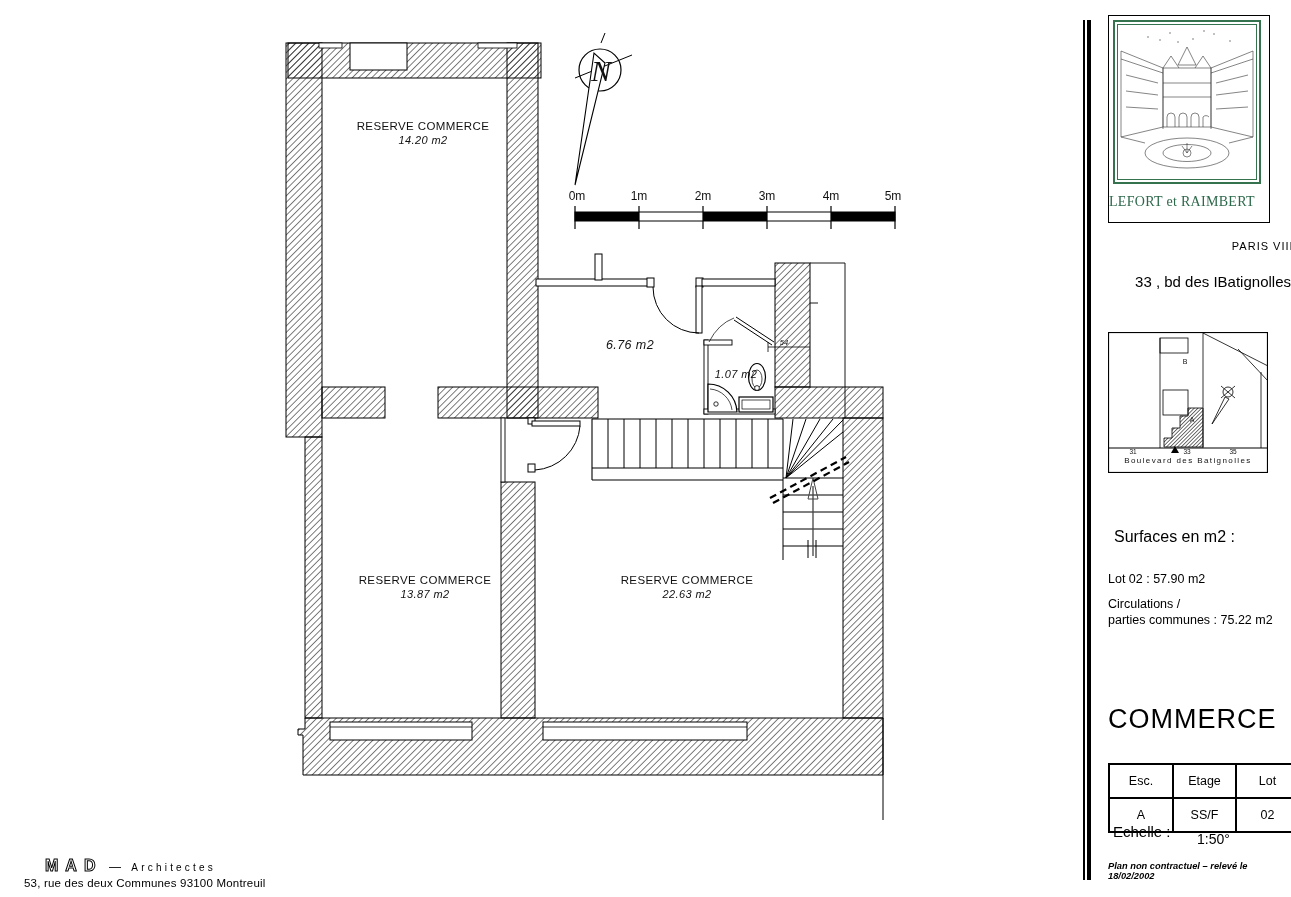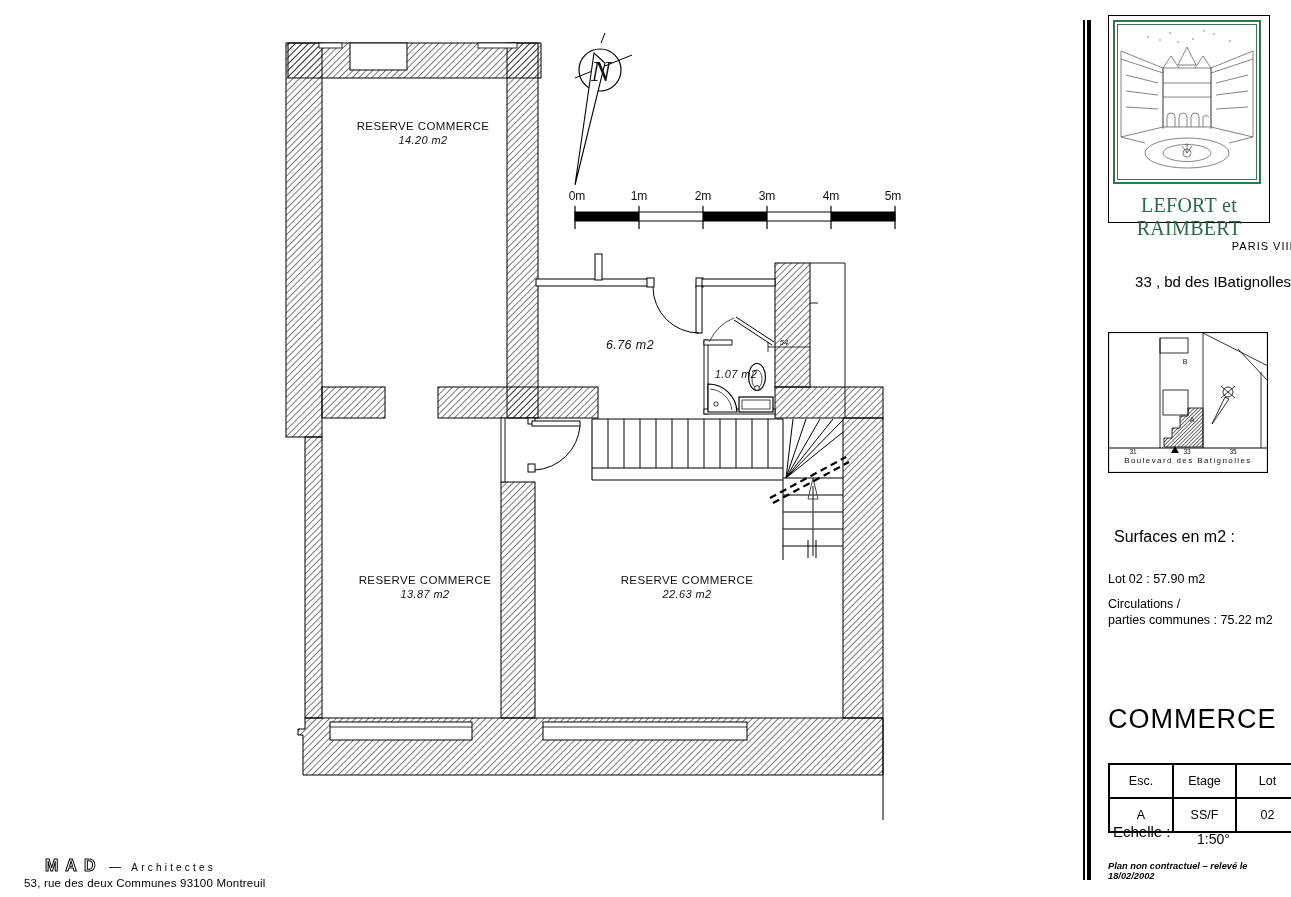--- a/index.html
+++ b/index.html
@@ -180,21 +180,21 @@
               <circle cx="75" cy="14" r="0.7"></circle>
             <circle cx="96" cy="9" r="0.7"></circle>
               <circle cx="112" cy="16" r="0.7"></circle>
               <circle cx="60" cy="17" r="0.7"></circle>
             <circle cx="86" cy="6" r="0.7"></circle>
               <circle cx="42" cy="15" r="0.7"></circle>
           </g>
         </svg>
       </div>
     </div>
-    <div class="abs ser" style="left:0;top:178px;width:160px;text-align:center;font-size:20px;color:#2c684a;letter-spacing:0.3px">LEFORT et RAIMBERT</div>
+    <div class="abs ser" style="left:0;top:178px;width:160px;text-align:left;font-size:14px;color:#2c684a;letter-spacing:0.3px">LEFORT et RAIMBERT</div>
   </div>
 
   <div class="abs" style="left:1088px;top:240px;width:211px;text-align:right;font-size:11px;letter-spacing:1px">PARIS VIII°</div>
   <div class="abs" style="left:1080px;top:273px;width:211px;text-align:right;font-size:15px">33 , bd des IBatignolles</div>
 
   <svg class="abs" style="left:1108px;top:332px" width="160" height="141" viewBox="0 0 160 141">
     <rect x="0.5" y="0.5" width="159" height="140" fill="#fff" stroke="#000" stroke-width="1.2"></rect>
     <g stroke="#000" stroke-width="0.8" fill="none">
       <path d="M52,6 V116 M95,0 V116"></path>
       <rect x="52" y="6" width="28" height="15"></rect>

